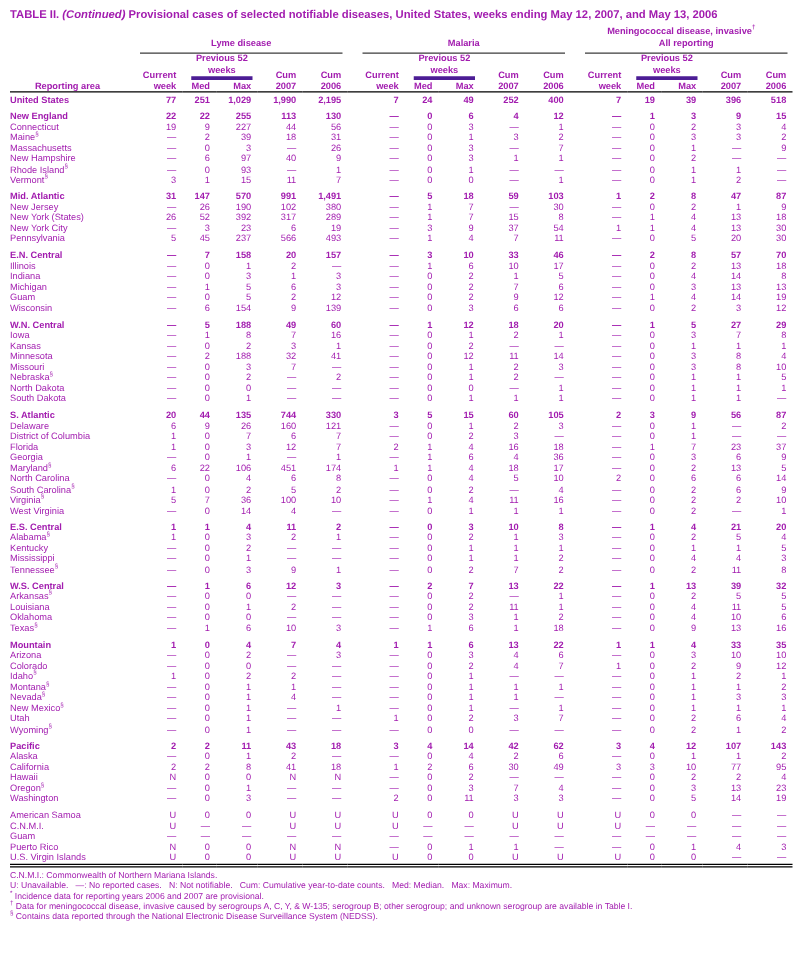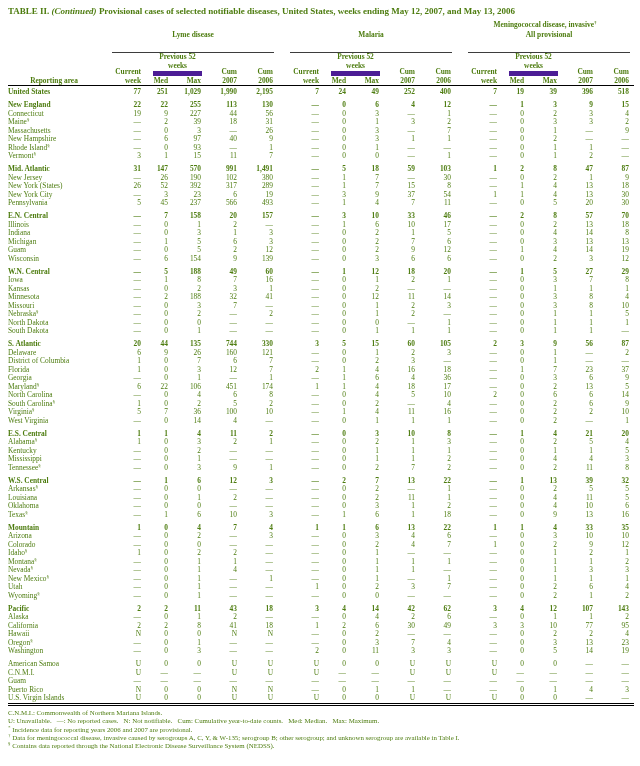--- a/index.html
+++ b/index.html
@@ -1,37 +1,37 @@
 <!DOCTYPE html>
 <html><head>
 <meta charset="utf-8">
 <style>
   html,body{margin:0;padding:0;background:#fff;}
   .page{width:640px;height:766px;box-sizing:border-box;padding:6px 7px 0 8px;
-        font-family:Liberation Serif, serif;color:#4d7c0f;overflow:hidden;}
+        font-family:Liberation Sans, sans-serif;color:#a21caf;overflow:hidden;}
   
   .title{font-size:9px;font-weight:bold;line-height:11px;white-space:nowrap;}
   .title .cont{font-style:italic;}
   
   table{border-collapse:collapse;table-layout:fixed;width:625px;margin-top:4px;}
   col.c-area{width:92px;}
   col.c-cw{width:46px;} col.c-med{width:27px;} col.c-max{width:33px;}
   col.c-c07{width:36px;} col.c-c06{width:36px;}
   th,td{padding:0;font-size:7.4px;line-height:8.5px;font-weight:normal;
         vertical-align:bottom;overflow:visible;}
   thead th{font-weight:bold;}
   .num{text-align:right;padding-right:5px;}
   td.area{text-align:left;white-space:nowrap;}
   sup{font-size:5px;vertical-align:super;line-height:0;}
   
   th.super{text-align:center;padding-bottom:1px;white-space:nowrap;}
   .grp-line{border-bottom:1.3px solid #3d3d3d;text-align:center;
-            padding-bottom:13px;margin:0 4px 0 12px;}
+            padding-bottom:3px;margin:0 4px 0 12px;}
   th.prev{vertical-align:bottom;}
-  .prev-line{border-bottom:5px solid #4c1d95;margin:0 4px 1px 7px;padding-bottom:0.5px;}
+  .prev-line{border-bottom:3px solid #4c1d95;margin:0 4px 1px 7px;padding-bottom:0.5px;}
   .prev-text{width:42px;margin:0 auto;text-align:center;}
   tr.hsep td{border-top:1.7px solid #000;height:2px;line-height:2px;}
   tr.gap td{height:4.5px;line-height:4.5px;}
   tr.bold td{font-weight:bold;}
   tfoot tr.brule td{border-top:1px solid #000;border-bottom:1.8px solid #000;
                     height:1.6px;line-height:1.6px;}
   
   .fns{margin-top:3px;}
   .fn{font-size:6.9px;line-height:8.3px;white-space:pre-wrap;}
   .fn-marked{padding-left:5px;text-indent:-5px;}
@@ -74,21 +74,21 @@
         <th colspan="5" class="super"><span>Meningococcal disease, invasive</span><sup>†</sup></th>
       </tr>
       <tr>
         <th colspan="5">
             <div class="grp-line">Lyme disease</div>
           </th>
         <th colspan="5">
             <div class="grp-line">Malaria</div>
           </th>
         <th colspan="5">
-            <div class="grp-line">All provisional</div>
+            <div class="grp-line">All reporting</div>
           </th>
       </tr>
       <tr>
         <th rowspan="2" class="num">Current week</th>
         <th colspan="2" class="prev">
             <div class="prev-line">
               <div class="prev-text">Previous 52 weeks</div>
             </div>
           </th>
         <th rowspan="2" class="num">Cum 2007</th>

